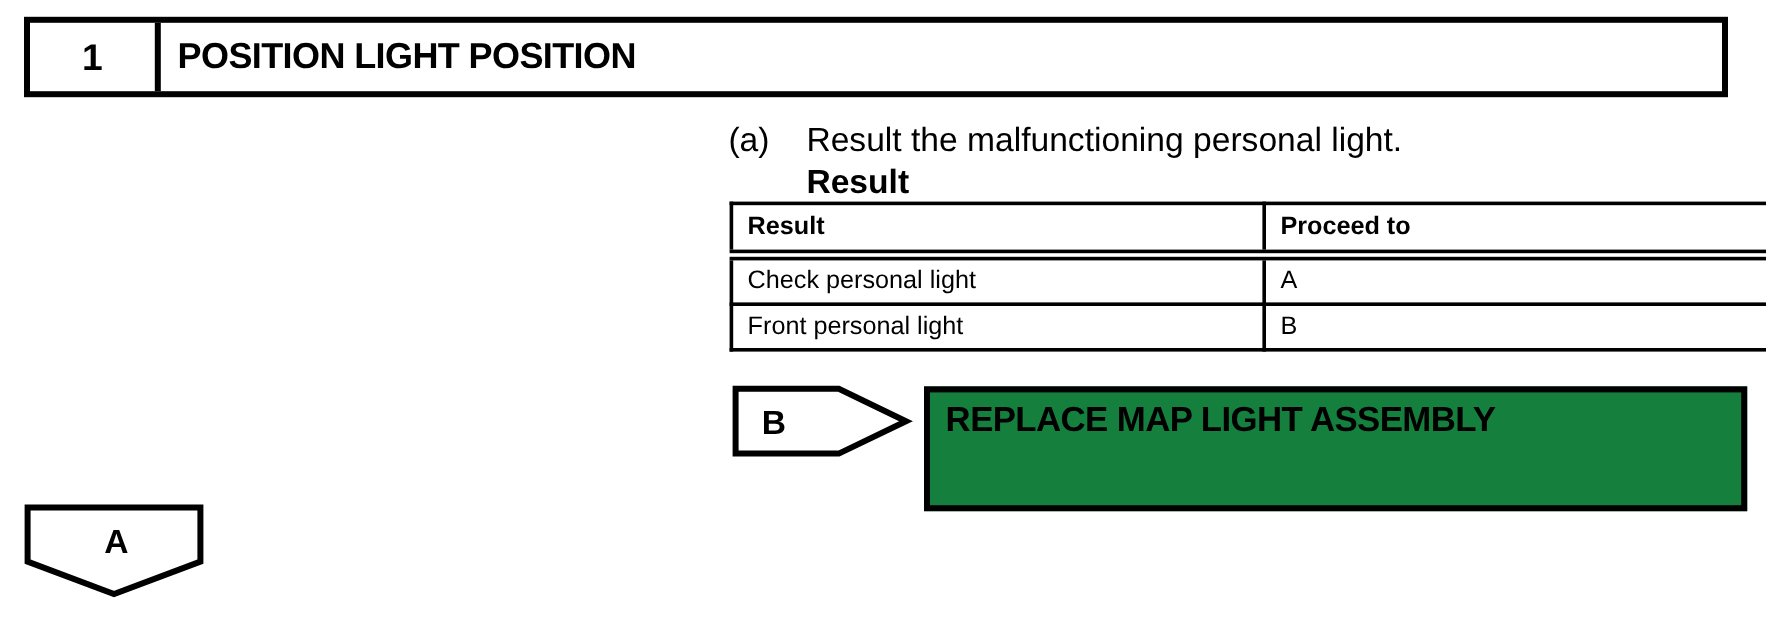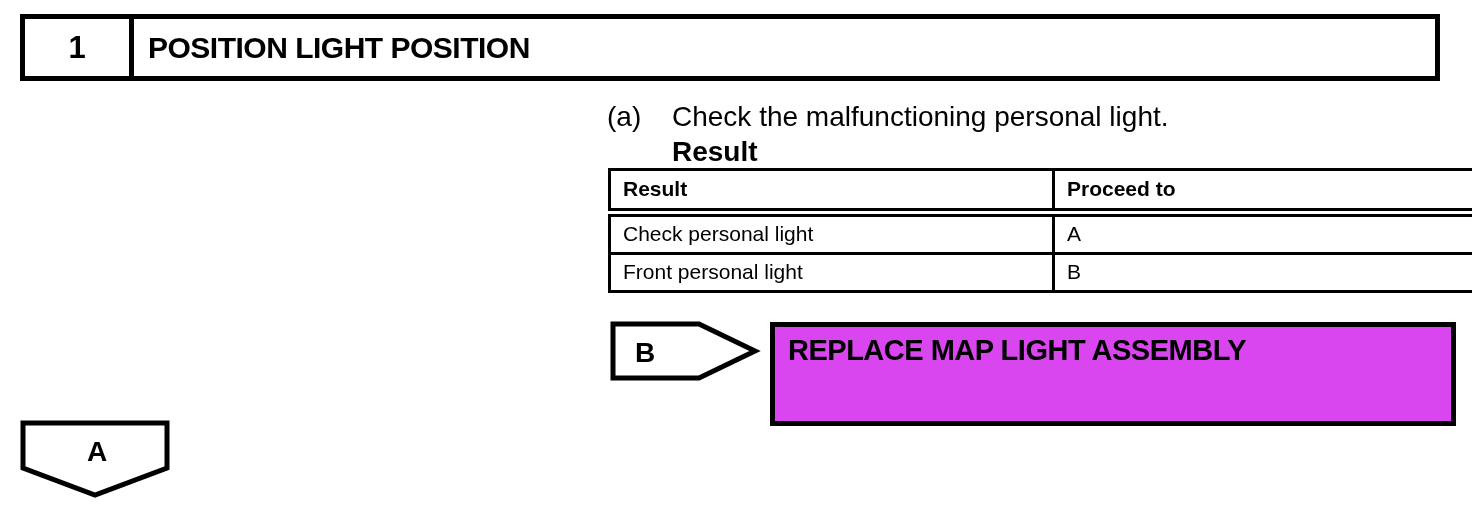--- a/index.html
+++ b/index.html
@@ -107,21 +107,21 @@
     width: 152px;
     height: 64px;
   }
   .action-box {
     position: absolute;
     left: 770px;
     top: 322px;
     width: 663px;
     height: 87px;
     border: 5px solid #000000;
-    background: #d946ef;
+    background: #15803d;
     padding-left: 13px;
     padding-top: 7px;
     font-size: 29px;
     font-weight: bold;
     letter-spacing: -0.5px;
   }
 
   
   .continue-a {
     position: absolute;
@@ -144,21 +144,21 @@
 <div class="page">
 
   <div class="step-header">
     <div class="step-number-cell">1</div>
     <div class="step-title-cell">POSITION LIGHT POSITION</div>
   </div>
 
   <div class="instruction">
     <div class="instruction-line">
       <span class="instruction-marker">(a)</span>
-      <span class="instruction-text">Check the malfunctioning personal light.</span>
+      <span class="instruction-text">Result the malfunctioning personal light.</span>
     </div>
     <div class="result-label">Result</div>
   </div>
 
   <div class="result-table-wrap">
     <table class="result-table">
       <thead>
         <tr>
           <th class="col-result">Result</th>
           <th class="col-proceed">Proceed to</th>

